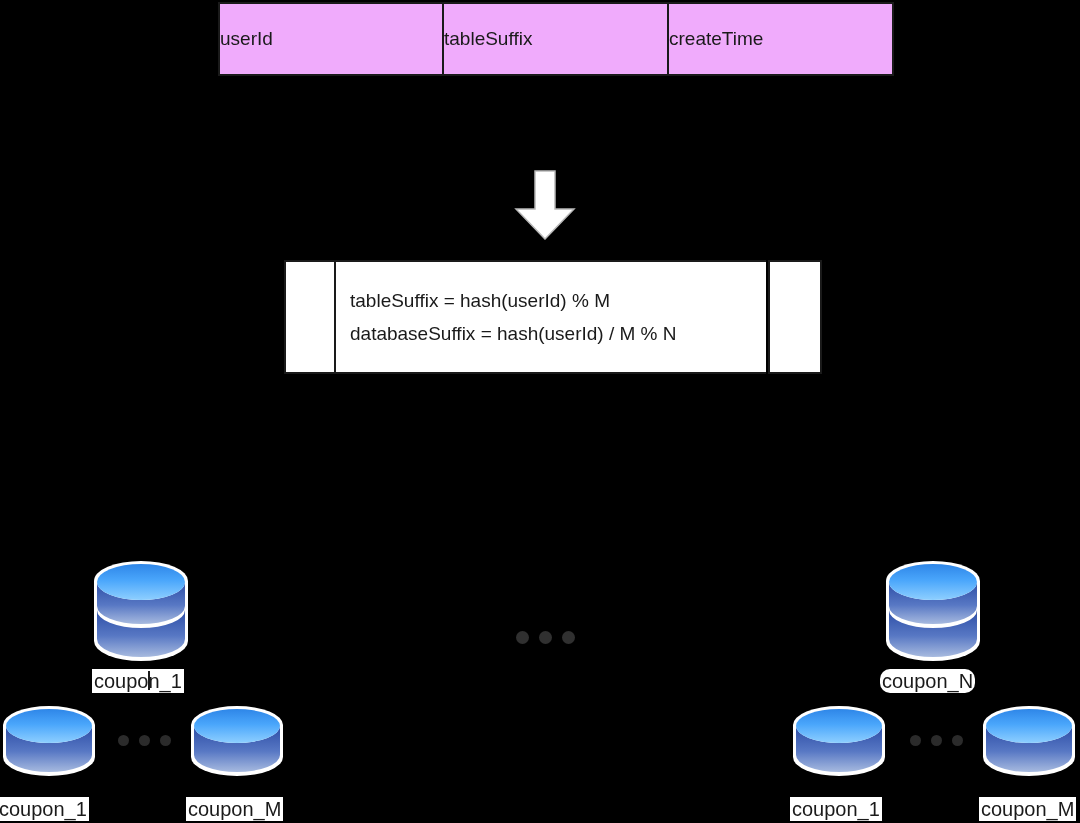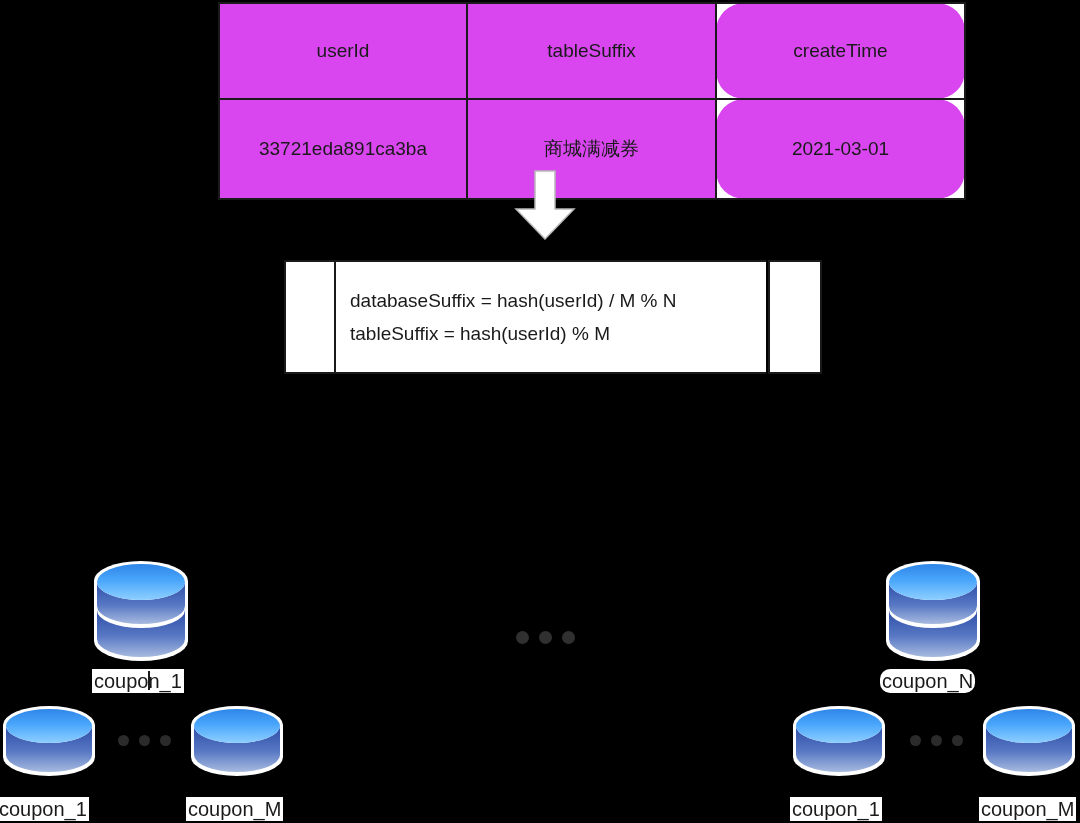--- a/index.html
+++ b/index.html
@@ -27,32 +27,32 @@
     position: absolute;
     left: 218px;
     top: 2px;
     width: 668px;
     border-collapse: collapse;
     background: #ffffff;
     table-layout: fixed;
   }
   .src-table td, .src-table th {
     border: 2px solid #1a1a1a;
-    background: #d946ef;
-    text-align: center;
+    background: #f0abfc;
+    text-align: left;
     font-weight: normal;
     font-size: 19px;
     color: #1a1a1a;
-    padding: 12px;
+    padding: 0;
   }
   .src-table .hdr-row td { height: 70px; }
   .src-table .val-row td { height: 74px; }
   .col-a { width: 222px; }
   .col-b { width: 223px; }
-  .col-c { width: 223px; border-radius: 28px; }
+  .col-c { width: 223px; }
 
   
   .arrow-wrap {
     position: absolute;
     left: 511px;
     top: 170px;
     width: 68px;
     height: 70px;
   }
 
@@ -134,39 +134,34 @@
 
 <div class="stage">
 
   <table class="src-table">
     <tbody>
       <tr class="hdr-row">
         <td class="col-a">userId</td>
         <td class="col-b">tableSuffix</td>
         <td class="col-c">createTime</td>
       </tr>
-      <tr class="val-row">
-        <td class="col-a">33721eda891ca3ba</td>
-        <td class="col-b">商城满减券</td>
-        <td class="col-c">2021-03-01</td>
-      </tr>
     </tbody>
   </table>
 
   <div class="arrow-wrap">
     <svg width="68" height="70" viewBox="0 0 68 70" aria-hidden="true">
       <polygon points="24,1 44,1 44,39 63,39 34,69 5,39 24,39" fill="#ffffff" stroke="#b8b8b8" stroke-width="1.5"></polygon>
     </svg>
   </div>
 
   <div class="formula-row">
     <div class="formula-cell fcell-left"></div>
     <div class="formula-cell fcell-mid">
+      <div class="formula-line">tableSuffix = hash(userId) % M</div>
       <div class="formula-line">databaseSuffix = hash(userId) / M % N</div>
-      <div class="formula-line">tableSuffix = hash(userId) % M</div>
     </div>
     <div class="formula-cell fcell-right"></div>
   </div>
 
   <div class="db" style="left:88px; top:558px;">
     <svg width="107" height="106" viewBox="0 0 107 106" aria-hidden="true">
       <defs>
         <linearGradient id="topG1" x1="0" y1="0" x2="0" y2="1">
           <stop offset="0%" stop-color="#2e86e8"></stop>
           <stop offset="45%" stop-color="#4aa6fb"></stop>

